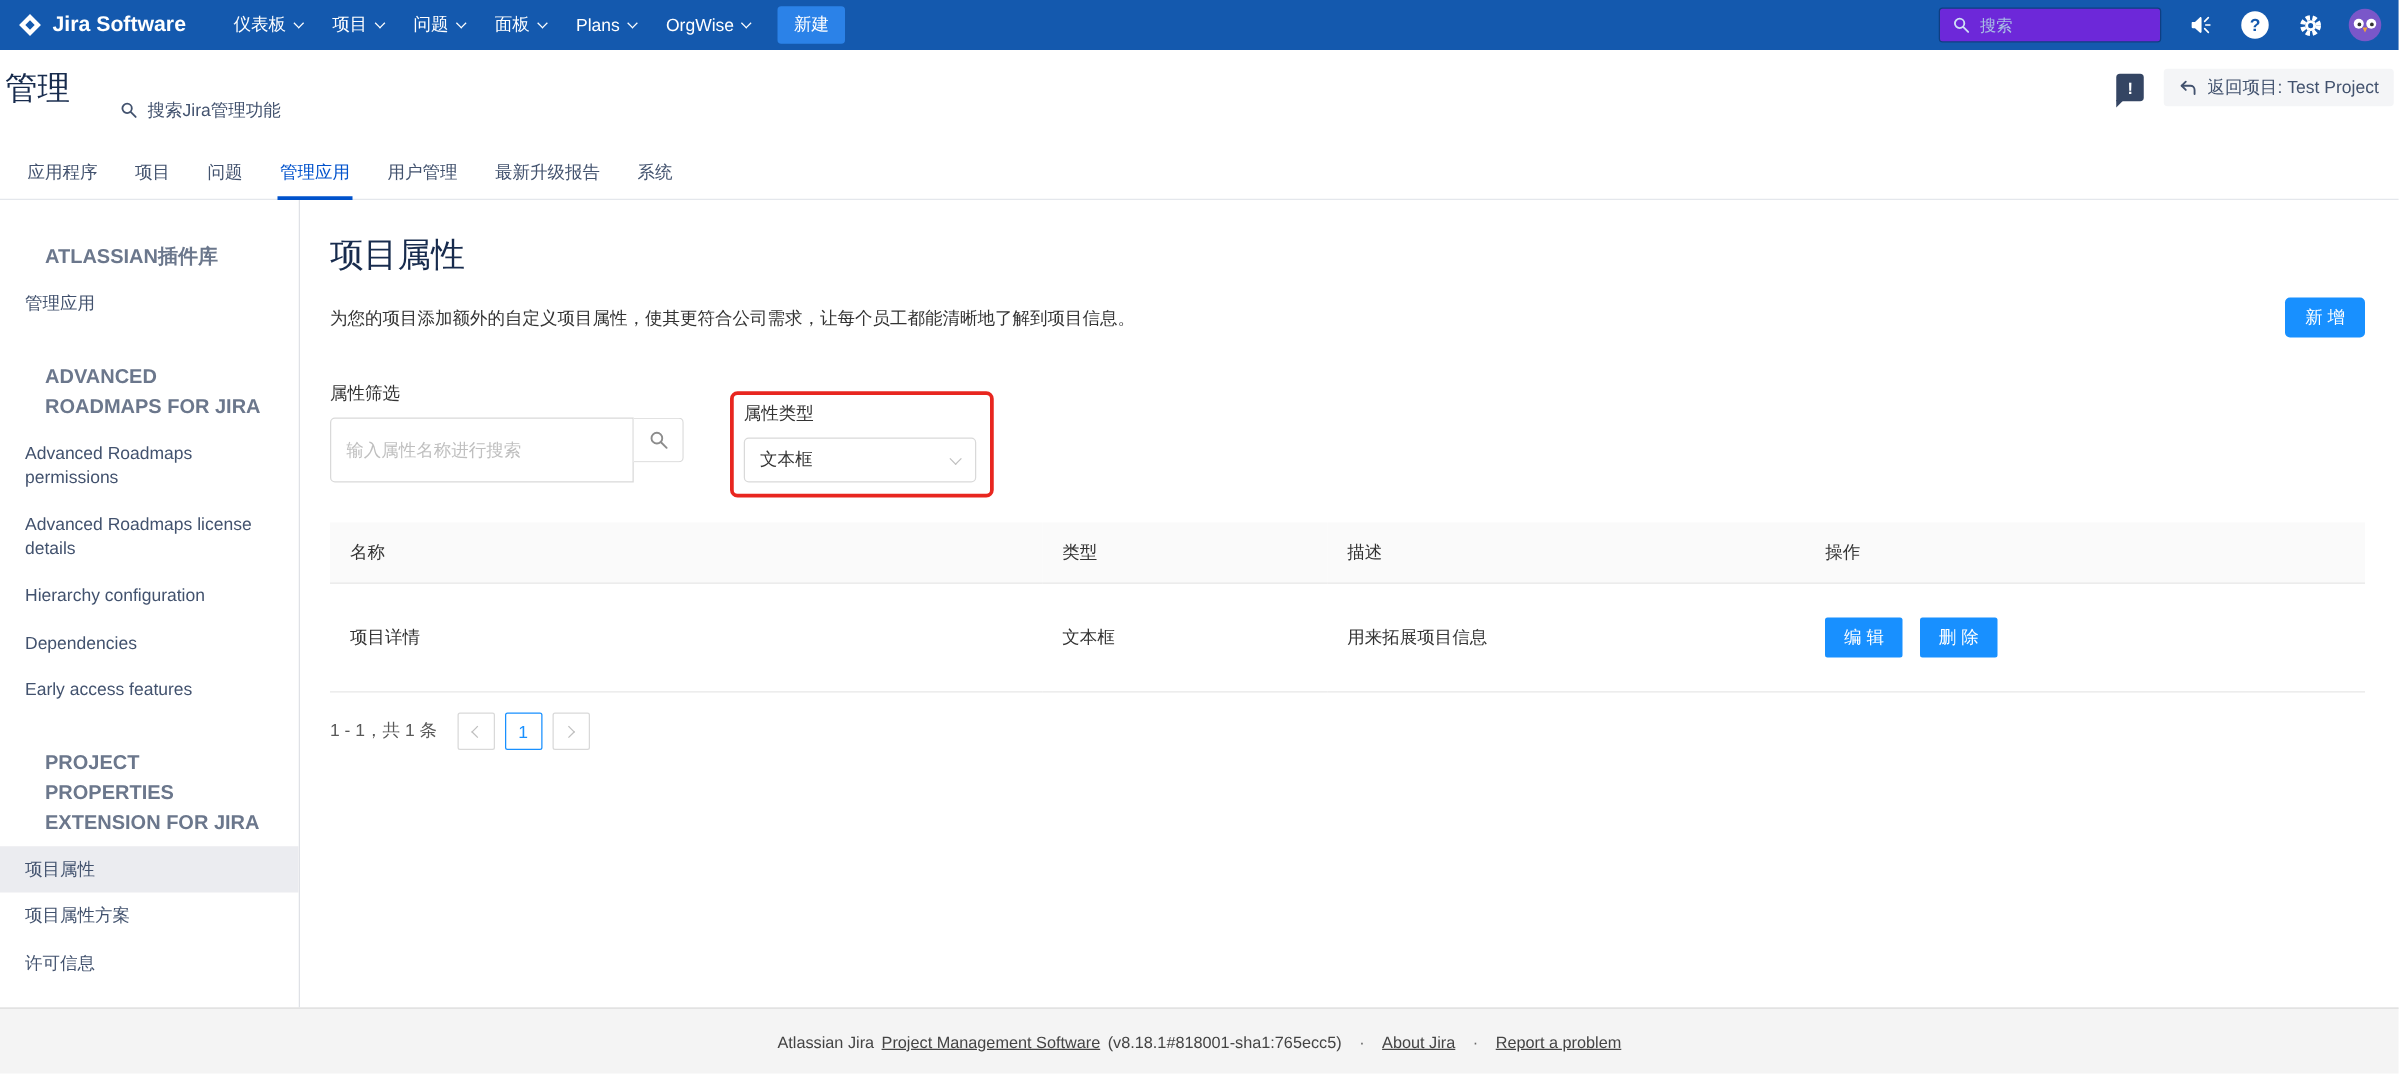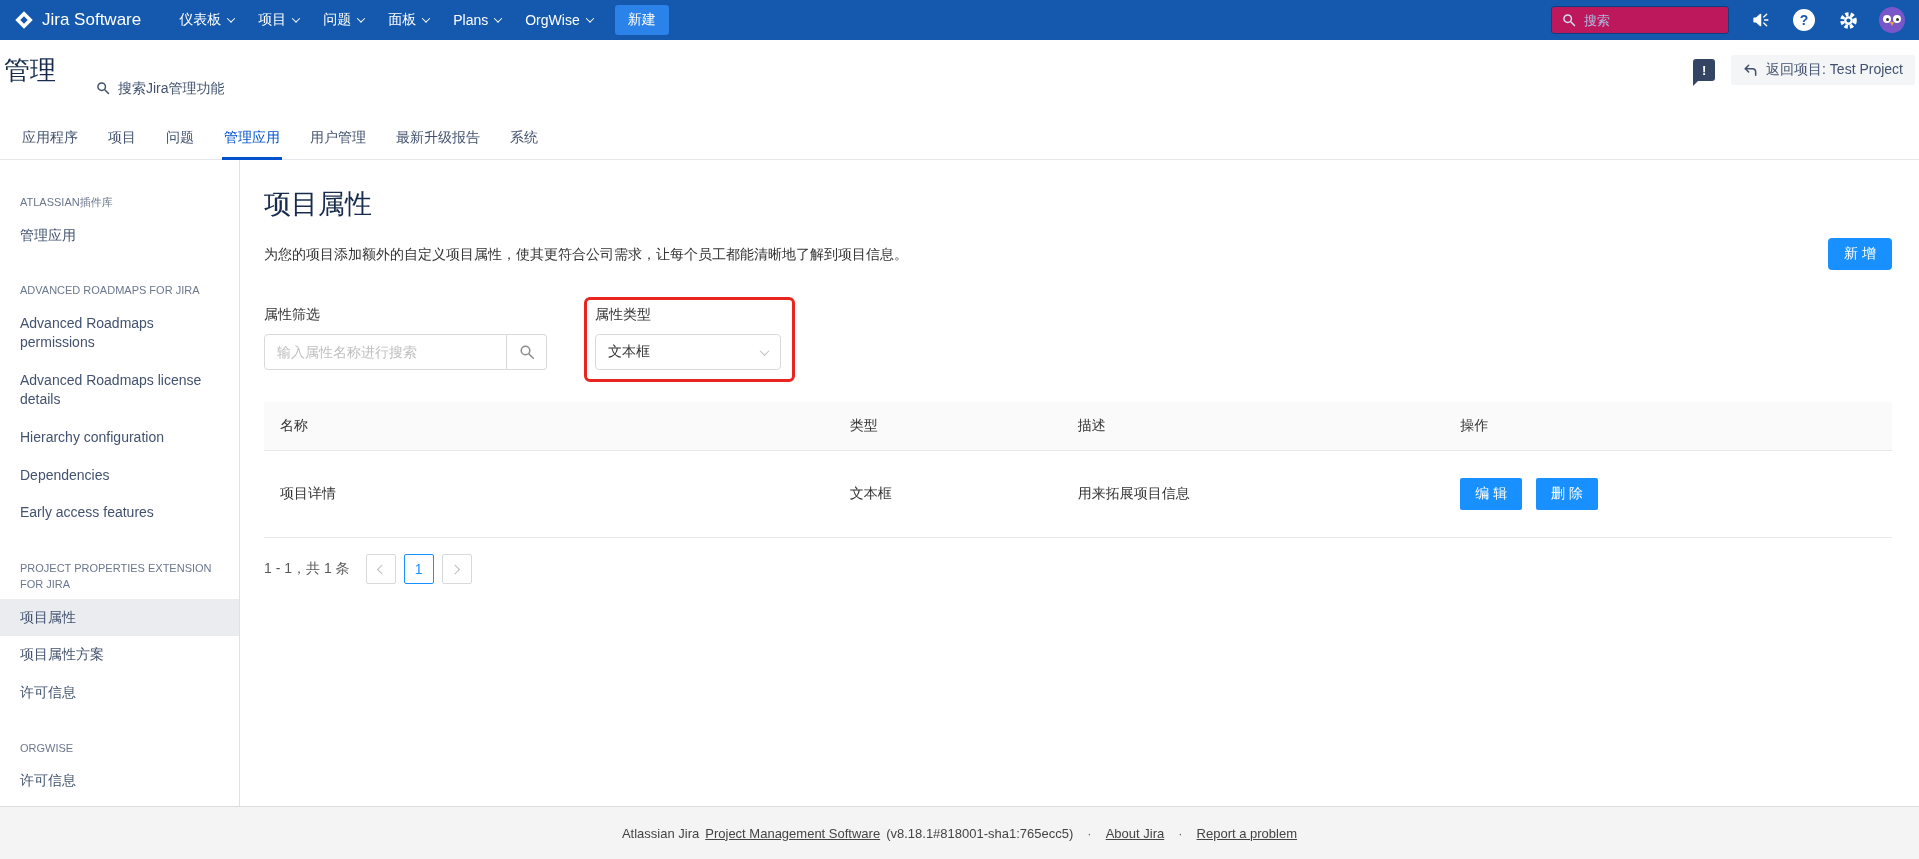--- a/index.html
+++ b/index.html
@@ -4,27 +4,27 @@
 <style>
   * { box-sizing: border-box; margin: 0; padding: 0; }
   html,body { width:1919px; height:859px; }
   body {
     font-family: "Liberation Sans", "DejaVu Sans", sans-serif;
     background:#fff; color:#333; overflow:hidden;
   }
 
   
   .topbar { height:40px; background:#1459ae; display:flex; align-items:center; padding:0 14px; color:#fff; }
-  .brand { display:flex; align-items:flex-start; gap:8px; font-size:17px; font-weight:normal; margin-right:26px; white-space:nowrap; }
+  .brand { display:flex; align-items:flex-start; gap:8px; font-size:17px; font-weight:bold; margin-right:26px; white-space:nowrap; }
   .nav-menu { display:flex; align-items:center; height:100%; }
   .menu-item { display:flex; align-items:center; gap:7px; padding:0 12px; height:40px; font-size:14px; cursor:pointer; white-space:nowrap; }
   .chev { width:6px; height:6px; border-right:1.6px solid #fff; border-bottom:1.6px solid #fff; transform:rotate(45deg) translate(-1px,-1px); display:inline-block; }
   .create-btn { background:#2b82e8; color:#fff; border:none; border-radius:3px; font-size:14px; padding:6px 13px; margin-left:10px; cursor:pointer; font-family:inherit; }
   .topbar-right { margin-left:auto; display:flex; align-items:center; gap:18px; }
-  .nav-search { display:flex; align-items:center; gap:8px; background:#be185d; border:1px solid #0e3f82; border-radius:3px; height:28px; padding:0 10px; width:178px; }
+  .nav-search { display:flex; align-items:center; gap:8px; background:#6d28d9; border:1px solid #0e3f82; border-radius:3px; height:28px; padding:0 10px; width:178px; }
   .nav-search svg { flex:none; }
   .nav-search input { background:transparent; border:none; outline:none; color:#fff; font-size:13px; width:130px; font-family:inherit; }
   .nav-search input::placeholder { color:#a9c0e4; }
   .icon-btn { display:flex; align-items:center; justify-content:center; width:26px; height:26px; cursor:pointer; }
   .help-circle { width:22px; height:22px; background:#fff; color:#1459ae; border-radius:50%; font-weight:bold; font-size:14px; display:flex; align-items:center; justify-content:center; }
   .avatar { width:26px; height:26px; border-radius:50%; background:#7a57c9; position:relative; cursor:pointer; flex:none; }
   .avatar .eye { position:absolute; top:8px; width:8px; height:8px; background:#fff; border-radius:50%; }
   .avatar .eye::after { content:""; position:absolute; top:2.5px; left:2.5px; width:3px; height:3px; background:#333; border-radius:50%; }
   .avatar .eye.l { left:4px; } .avatar .eye.r { right:4px; }
   .avatar .beak { position:absolute; top:15px; left:11px; width:0; height:0; border-left:2.5px solid transparent; border-right:2.5px solid transparent; border-top:4px solid #f0a23c; }
@@ -42,33 +42,33 @@
 
   
   .tabs { height:60px; display:flex; align-items:flex-end; gap:26px; padding:0 20px; border-bottom:1px solid #e4e7ec; }
   .tab { padding:0 2px 13px; font-size:14px; color:#42526e; cursor:pointer; margin-bottom:-1px; white-space:nowrap; }
   .tab.active { color:#0052cc; border-bottom:3px solid #0052cc; padding-bottom:10px; }
 
   
   .body-row { display:flex; height:646px; }
   .sidebar { width:240px; flex:none; border-right:1px solid #dfe1e6; padding-top:22px; overflow:hidden; }
   .side-section { margin-bottom:16px; }
-  .side-header { padding:12px 20px 6px; font-size:11px; font-weight:normal; color:#6b778c; line-height:1.5; }
+  .side-header { padding:12px 20px 6px; font-size:16px; font-weight:bold; color:#6b778c; line-height:1.5;margin-left:16px; }
   .side-item { padding:9px 20px; font-size:14px; color:#42526e; line-height:1.4; cursor:pointer; }
   .side-item.active { background:#ebecf0; }
 
   .main { flex:1; padding:14px 27px 0 24px; position:relative; }
   .page-title { font-size:27px; font-weight:500; color:#172b4d; margin-top:12px; }
   .page-desc { margin-top:24px; font-size:14px; color:#333; }
   .add-btn { position:absolute; top:78px; right:27px; background:#1890ff; color:#fff; border:none; border-radius:4px; height:32px; padding:0 16px; font-size:14px; cursor:pointer; font-family:inherit; }
 
   .filter-row { display:flex; align-items:flex-end; margin-top:42px; }
   .filter-label { display:block; font-size:14px; color:#333; margin-bottom:10px; }
   .input-combo { display:flex; }
-  .filter-input { width:243px; height:36px; border:1px solid #d9d9d9; border-radius:4px 0 0 4px; padding:0 12px; font-size:14px; color:#333; outline:none; font-family:inherit; }
+  .filter-input { width:243px; height:52px; border:1px solid #d9d9d9; border-radius:4px 0 0 4px; padding:0 12px; font-size:14px; color:#333; outline:none; font-family:inherit; }
   .filter-input::placeholder { color:#bfbfbf; }
   .search-btn { width:40px; height:36px; border:1px solid #d9d9d9; border-left:none; border-radius:0 4px 4px 0; background:#fff; color:#8c8c8c; display:flex; align-items:center; justify-content:center; cursor:pointer; }
   .type-group { margin-left:48px; position:relative; }
   .red-frame { position:absolute; left:-11px; right:-14px; top:-9px; bottom:-12px; border:3px solid #e8261f; border-radius:6px; pointer-events:none; }
   .select-box { width:186px; height:36px; border:1px solid #d9d9d9; border-radius:4px; background:#fff; display:flex; align-items:center; justify-content:space-between; padding:0 12px; font-size:14px; color:#333; cursor:pointer; }
   .sel-chev { width:7px; height:7px; border-right:1.4px solid #bfbfbf; border-bottom:1.4px solid #bfbfbf; transform:rotate(45deg) translate(-1px,-1px); }
 
   table.props { width:100%; margin-top:32px; border-collapse:collapse; table-layout:fixed; }
   .props th { background:#fafafa; text-align:left; font-size:14px; font-weight:500; color:#333; padding:15px 16px; border-bottom:1px solid #e8e8e8; }
   .props td { font-size:14px; color:#333; padding:27px 16px; border-bottom:1px solid #e8e8e8; }

